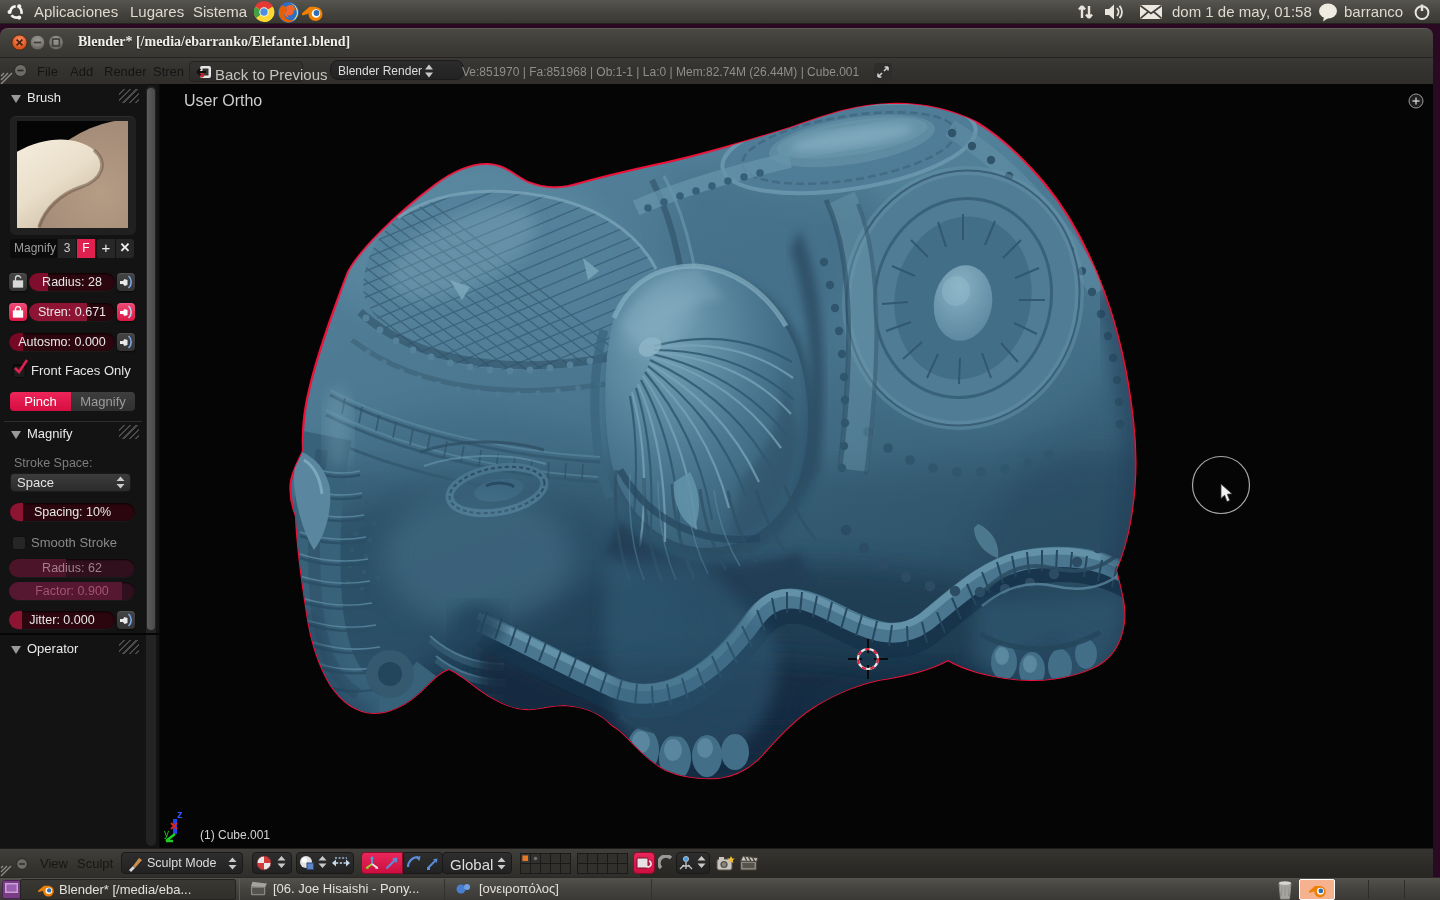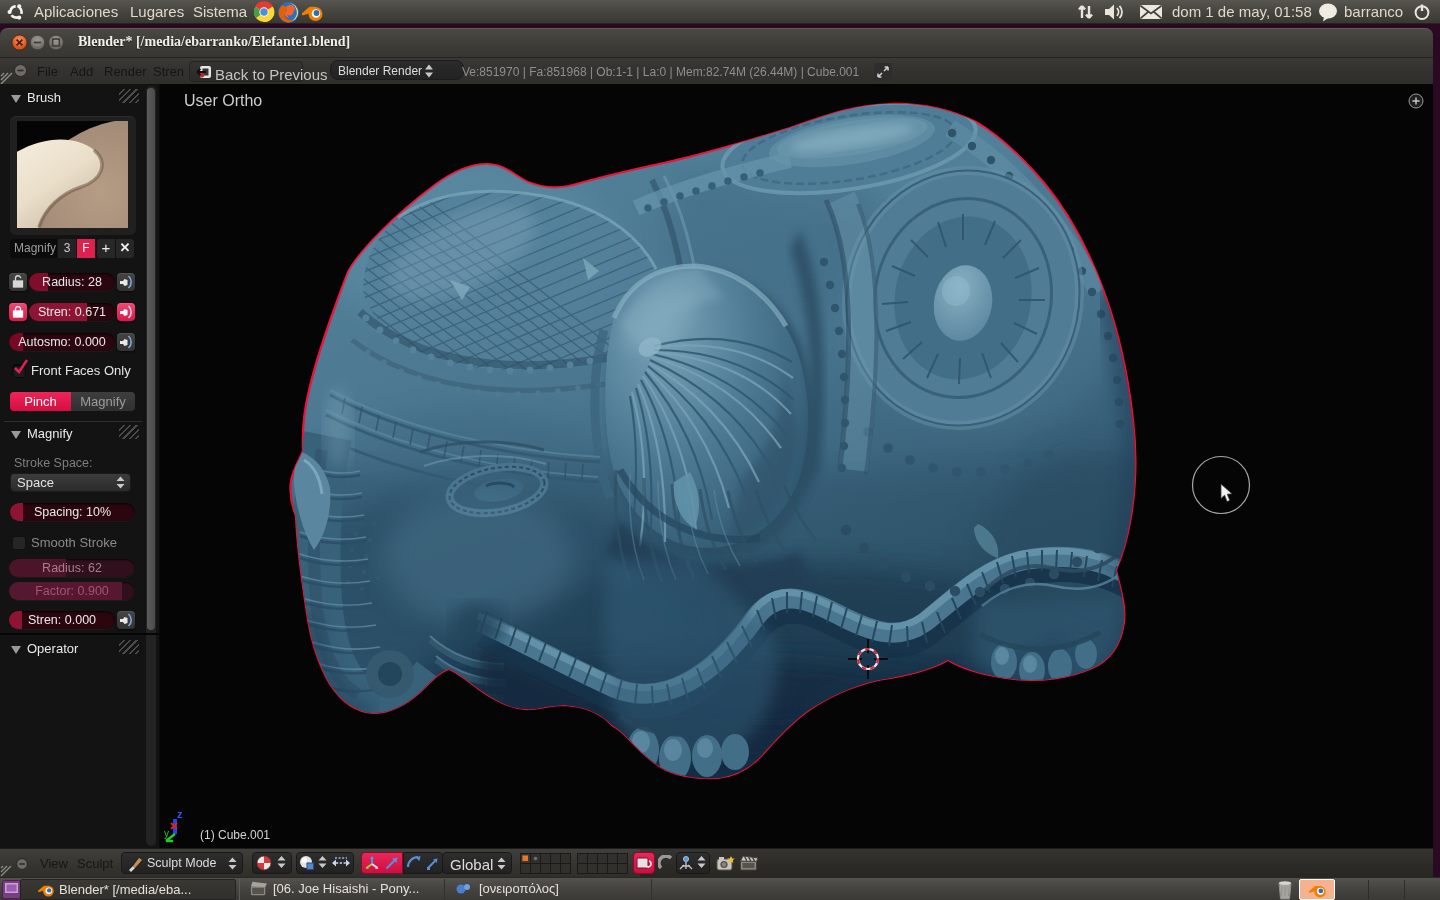--- a/index.html
+++ b/index.html
@@ -276,21 +276,21 @@
 
       <div class="slider" style="left:10px;top:419px;width:125px;"><div class="fill" style="width:13px;background:#8E1434;"></div><span>Spacing: 10%</span></div>
 
       <div class="abs" style="left:12px;top:452px;width:14px;height:14px;background:#262626;border:1px solid #111;border-radius:3px;"></div>
       <div class="abs" style="left:31px;top:451px;color:#8A8A8A;font-size:13px;">Smooth Stroke</div>
 
       <div class="slider" style="left:9px;top:475px;width:126px;background:#31101E;color:#A47E8C;"><div class="fill" style="width:57px;background:#4C1429;"></div><span>Radius: 62</span></div>
 
       <div class="slider" style="left:9px;top:498px;width:126px;background:#31101E;color:#A4546E;"><div class="fill" style="width:113px;background:#561731;"></div><span>Factor: 0.900</span></div>
 
-      <div class="slider" style="left:9px;top:527px;width:106px;"><div class="fill" style="width:13px;background:#8E1434;"></div><span>Stren: 0.000</span></div>
+      <div class="slider" style="left:9px;top:527px;width:106px;"><div class="fill" style="width:13px;background:#8E1434;"></div><span>Jitter: 0.000</span></div>
       <div class="sbtn" style="left:117px;top:527px;">
         <svg width="18" height="18" viewBox="0 0 18 18">
             <path d="M11.5 3 A8 8 0 0 1 11.5 15" stroke="#7FA8E8" stroke-width="1.6" fill="none"></path>
         <path d="M3 8 h3 l1.5-2 3 1 v5 l-3 1 -1.5-2 h-3 z" fill="#E8E8E8"></path>
           </svg>
       </div>
 
       <div class="abs" style="left:0px;top:549px;width:160px;height:2px;background:#060606;"></div>
 
       <div class="tri" style="left:11px;top:562px;"></div>

